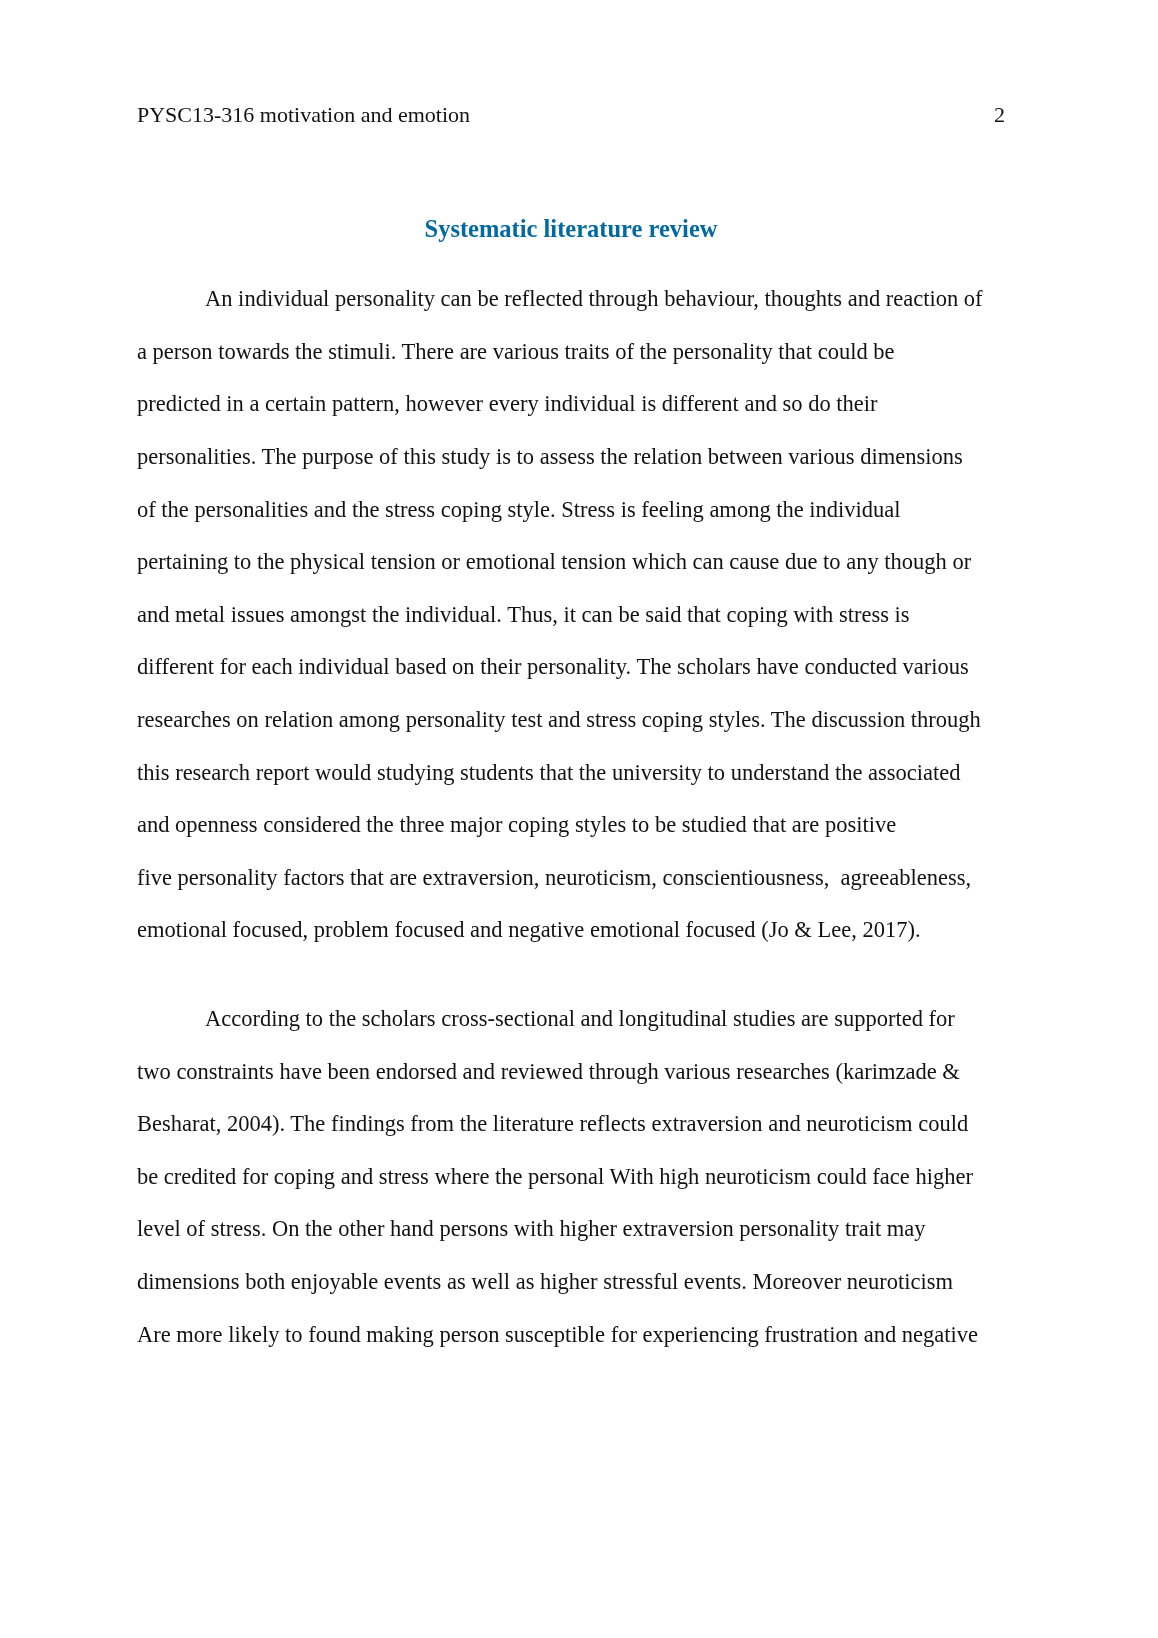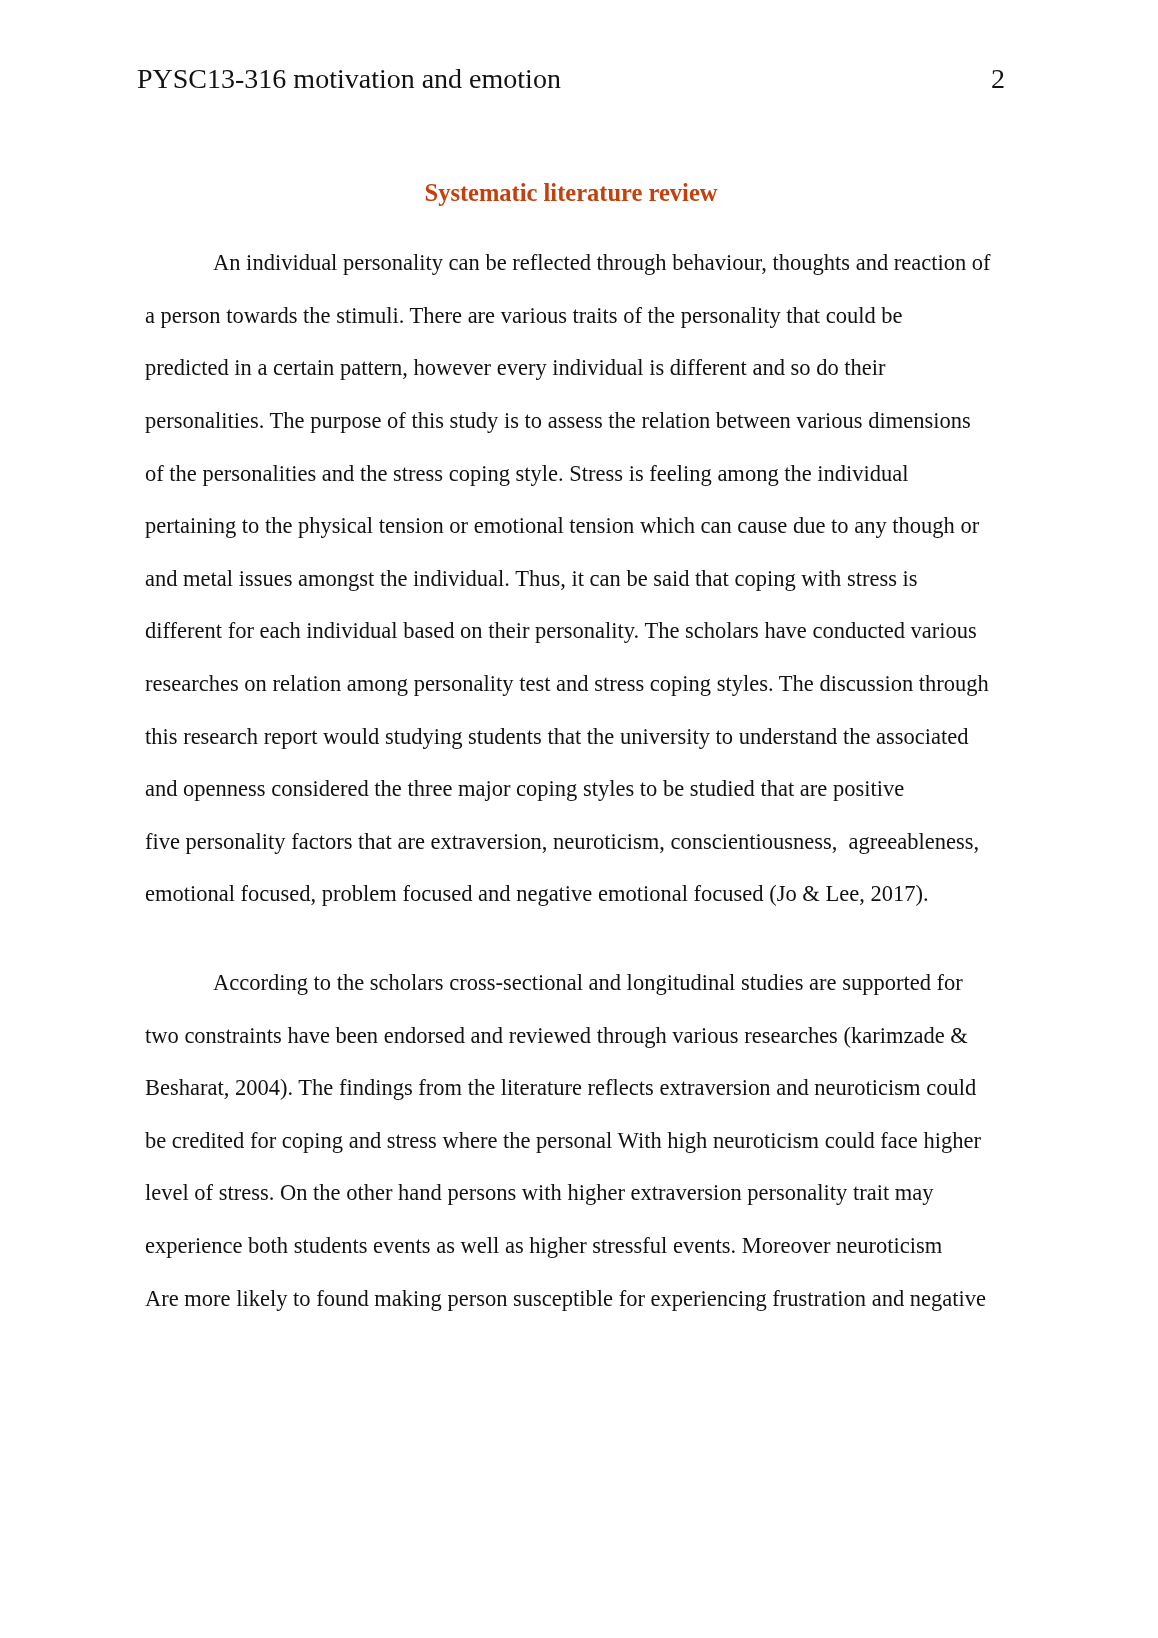--- a/index.html
+++ b/index.html
@@ -15,35 +15,36 @@
     overflow: hidden;
     font-family: "Liberation Serif", "DejaVu Serif", serif;
     color: #121212;
     box-sizing: border-box;
     padding: 66px 153px 0 137px;
   }
   .header-row {
     display: flex;
     justify-content: space-between;
     align-items: flex-start;
-    font-size: 28px;
+    font-size: 22px;
     line-height: 26px;
+    margin-top: 36px;
   }
   .doc-title {
     margin-top: 86px;
     text-align: center;
     font-size: 24.5px;
     line-height: 30px;
     font-weight: bold;
   }
   .doc-body {
     margin-top: 29px;
   }
   .para {
-    margin: 8px;
+    margin: 0;
   }
   .para + .para {
     margin-top: 36px;
   }
   .line {
     height: 52.6px;
     display: flex;
     align-items: center;
     font-size: 22.5px;
     white-space: pre;
@@ -54,21 +55,21 @@
 </style>
 </head>
 <body>
 
 <div class="page">
   <div class="header-row">
     <span>PYSC13-316 motivation and emotion</span>
     <span>2</span>
   </div>
 
-  <div class="doc-title" style="color: #c2410c;">Systematic literature review</div>
+  <div class="doc-title" style="color: #0369a1;">Systematic literature review</div>
 
   <main class="doc-body">
       <div class="para">
         <div class="line">An individual personality can be reflected through behaviour, thoughts and reaction of</div>
         <div class="line">a person towards the stimuli. There are various traits of the personality that could be</div>
         <div class="line">predicted in a certain pattern, however every individual is different and so do their</div>
         <div class="line">personalities. The purpose of this study is to assess the relation between various dimensions</div>
         <div class="line">of the personalities and the stress coping style. Stress is feeling among the individual</div>
         <div class="line">pertaining to the physical tension or emotional tension which can cause due to any though or</div>
         <div class="line">and metal issues amongst the individual. Thus, it can be said that coping with stress is</div>
@@ -78,17 +79,17 @@
         <div class="line">and openness considered the three major coping styles to be studied that are positive</div>
         <div class="line">five personality factors that are extraversion, neuroticism, conscientiousness,  agreeableness,</div>
         <div class="line">emotional focused, problem focused and negative emotional focused (Jo &amp; Lee, 2017).</div>
       </div>
       <div class="para">
         <div class="line">According to the scholars cross-sectional and longitudinal studies are supported for</div>
         <div class="line">two constraints have been endorsed and reviewed through various researches (karimzade &amp;</div>
         <div class="line">Besharat, 2004). The findings from the literature reflects extraversion and neuroticism could</div>
         <div class="line">be credited for coping and stress where the personal With high neuroticism could face higher</div>
         <div class="line">level of stress. On the other hand persons with higher extraversion personality trait may</div>
-        <div class="line">experience both students events as well as higher stressful events. Moreover neuroticism</div>
+        <div class="line">dimensions both enjoyable events as well as higher stressful events. Moreover neuroticism</div>
         <div class="line">Are more likely to found making person susceptible for experiencing frustration and negative</div>
       </div>
     </main>
 </div>
 
 </body></html>

